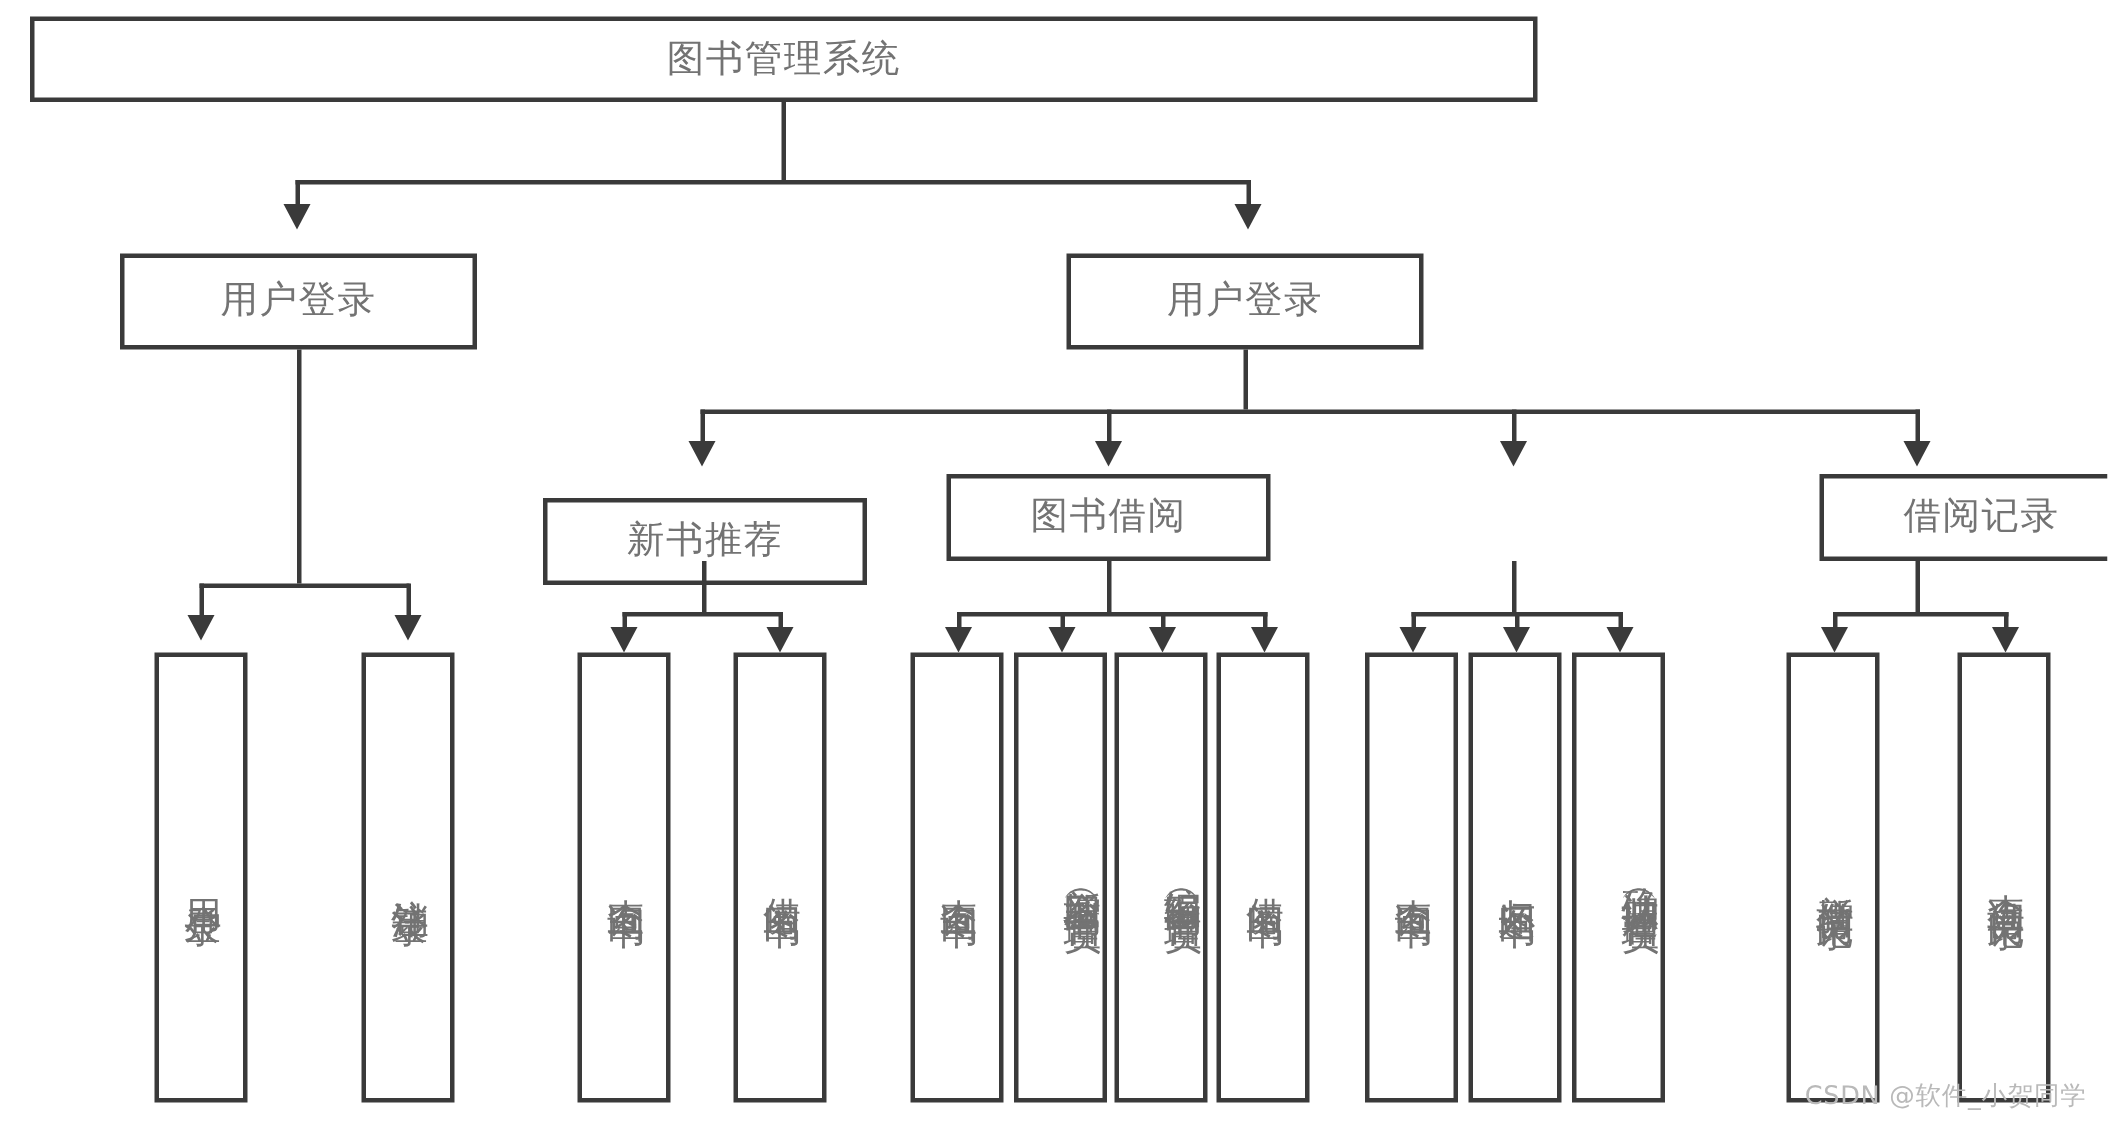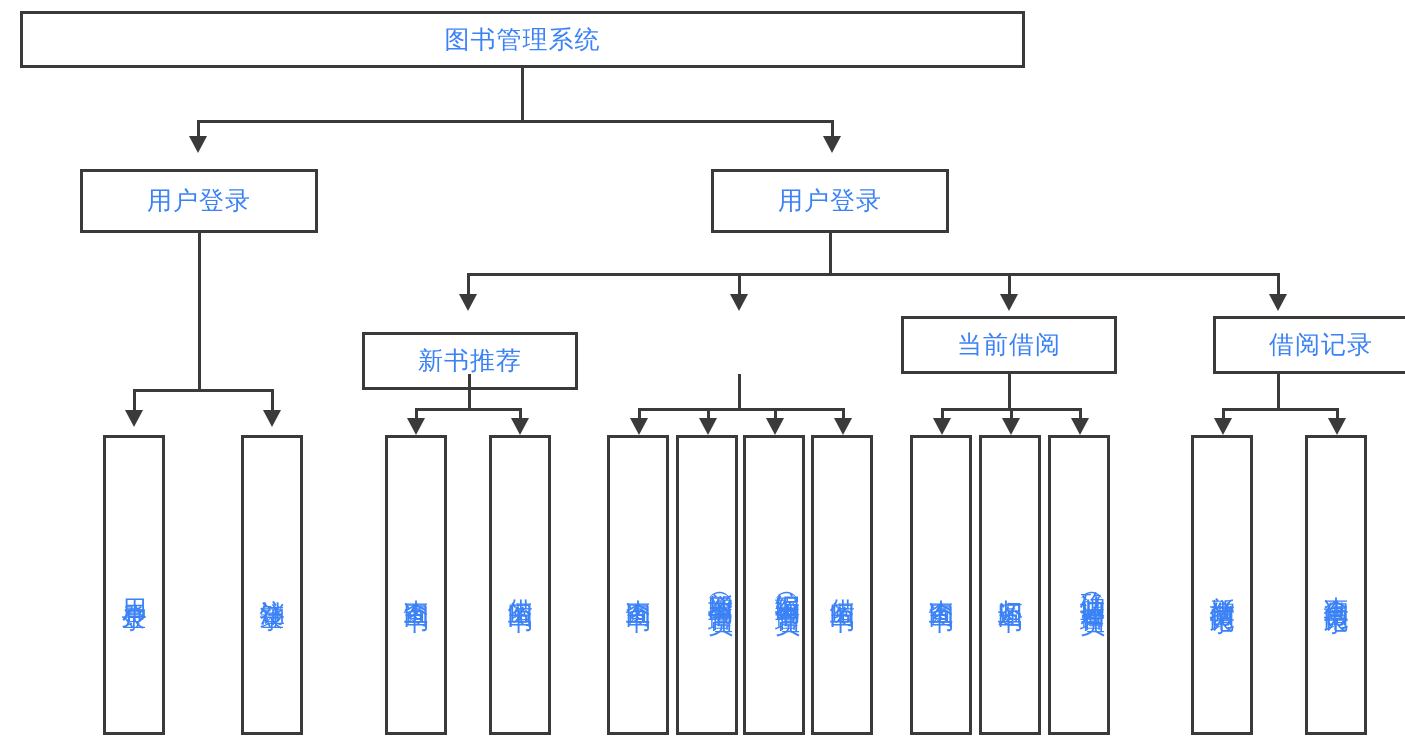--- a/index.html
+++ b/index.html
@@ -19,21 +19,21 @@
     overflow: hidden;
   }
   .node {
     position: absolute;
     box-sizing: border-box;
     border: 3px solid #3a3a3a;
     background: #ffffff;
     display: flex;
     align-items: center;
     justify-content: center;
-    color: #3b82f6;
+    color: #737373;
     line-height: 1.18;
     font-family: Liberation Serif, serif;
   }
   .node.horiz {
     font-size: 25px;
     letter-spacing: 1px;
     text-align: center;
   }
   .node.vert {
     writing-mode: vertical-rl;
@@ -116,22 +116,22 @@
   <div class="conn v" style="left:738px; top:273px; height:23px;"></div>
   <div class="arrow" style="left:730px; top:294px;"></div>
   <div class="conn v" style="left:1008px; top:273px; height:23px;"></div>
   <div class="arrow" style="left:1000px; top:294px;"></div>
   <div class="conn v" style="left:1277px; top:273px; height:23px;"></div>
   <div class="arrow" style="left:1269px; top:294px;"></div>
 
   <div class="node horiz" style="left:362px; top:316px; width:216px; height:58px;margin-top:16px;">
     <span class="node-label">新书推荐</span>
   </div>
-  <div class="node horiz" style="left:901px; top:316px; width:216px; height:58px;">
-    <span class="node-label">当前借阅</span>
+  <div class="node horiz" style="left:631px; top:316px; width:216px; height:58px;">
+    <span class="node-label">图书借阅</span>
   </div>
   <div class="node horiz" style="left:1171px; top:316px; width:216px; height:58px;margin-left:42px;">
     <span class="node-label">借阅记录</span>
   </div>
 
   <div class="conn v" style="left:468px; top:374px; height:34px;"></div>
   <div class="conn h" style="left:415px; top:408px; width:107px;"></div>
   <div class="conn v" style="left:415px; top:408px; height:14px;"></div>
   <div class="arrow" style="left:407px; top:418px;"></div>
   <div class="conn v" style="left:519px; top:408px; height:14px;"></div>
@@ -201,14 +201,15 @@
     <span class="node-label">确认归还（管理员）</span>
   </div>
 
   <div class="node vert" style="left:1191px; top:435px; width:62px; height:300px;">
     <span class="node-label">新增借阅记录</span>
   </div>
   <div class="node vert" style="left:1305px; top:435px; width:62px; height:300px;">
     <span class="node-label">查询借阅记录</span>
   </div>
 
+  <div class="watermark">CSDN @软件_小贺同学</div>
 
 </div>
 
 </body></html>

